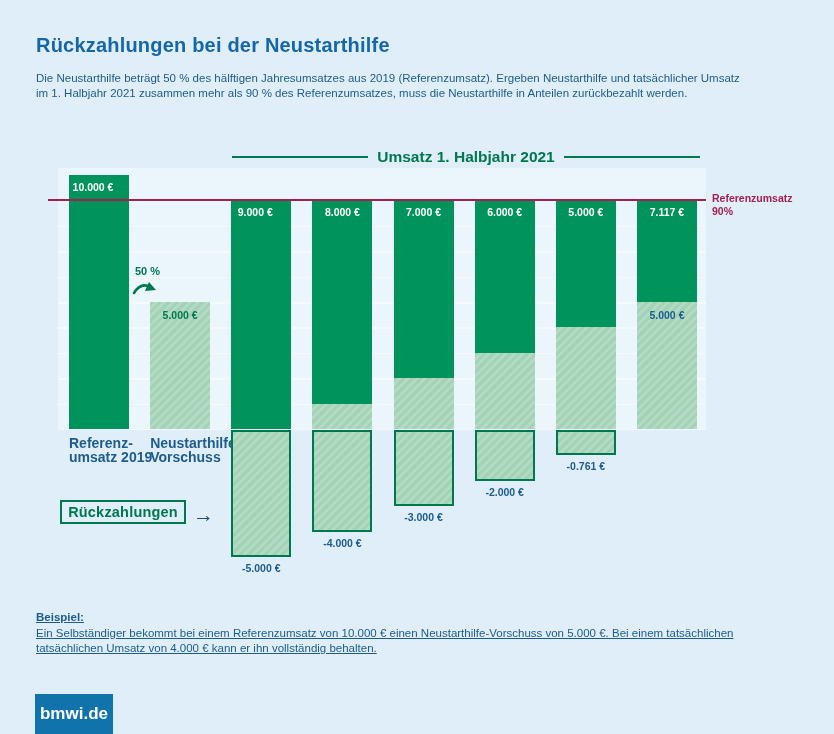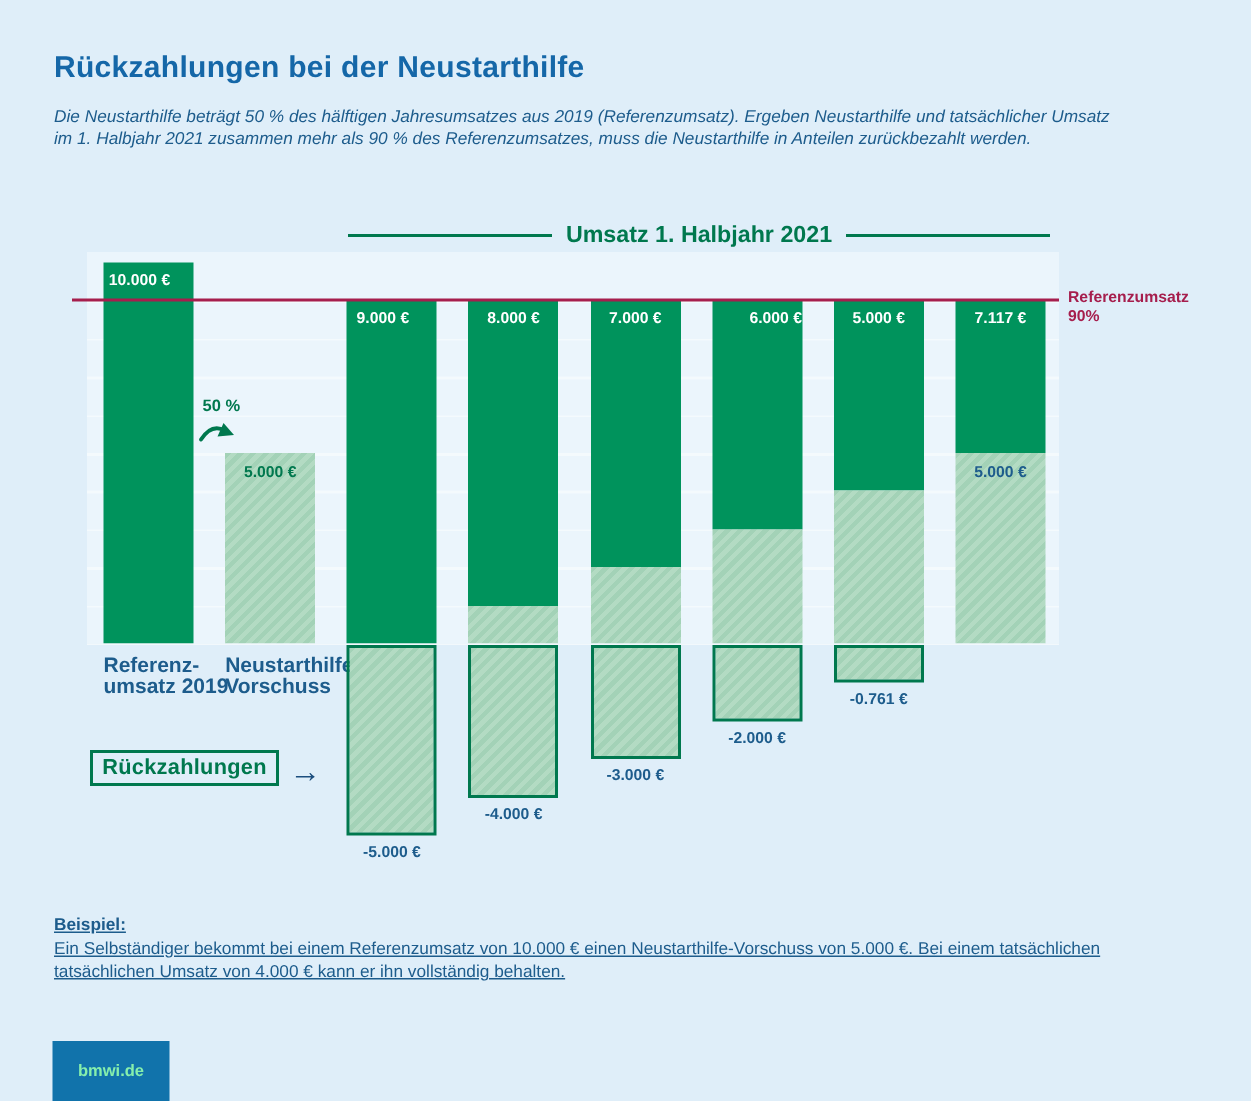--- a/index.html
+++ b/index.html
@@ -1,21 +1,21 @@
 <!DOCTYPE html>
 <html style="--page-bg: #dfeef9; --plot-bg: #ebf5fc; --dark-green: #00935c; --green: #00784e; --light-green: #a3d2b7; --light-green-stripe: #b3dbc3; --red: #a61e4d; --blue: #1d5c8c; --title-blue: #1567a8; --navy: #1c4e7e; --footer-bg: #1173ab; --grid: #f4fafd; --baseline: #f2f8fc;"><head>
 <meta charset="utf-8">
 <style>
   html,body{margin:0;padding:0;}
   body{width:834px;height:734px;background:var(--page-bg);font-family:"Liberation Sans",sans-serif;position:relative;overflow:hidden;}
   .abs{position:absolute;}
   .figure{position:absolute;inset:0;}
   .page-title{left:36px;top:34px;font-size:20px;font-weight:bold;color:var(--title-blue);letter-spacing:.2px;}
   .subtitle{left:36px;top:71px;font-size:11.5px;line-height:15px;color:var(--blue);}
-  .subtitle div{white-space:nowrap;font-style:italic;}
+  .subtitle div{white-space:nowrap;}
   .plot-bg{left:58px;top:168px;width:648px;height:261px;background:var(--plot-bg);}
   .grid{position:absolute;height:1.5px;background:var(--grid);}
   .chart-title-row{left:232px;top:149px;width:468px;height:16px;display:flex;align-items:center;gap:9px;}
   .chart-title-row .rule{flex:1;height:2px;background:var(--green);}
   .chart-title{font-size:15.5px;font-weight:bold;color:var(--green);white-space:nowrap;}
   .ref-line{left:48px;top:198.5px;width:658px;height:2.5px;background:var(--red);}
   .ref-label{left:712px;top:192px;font-size:10.5px;line-height:13px;color:var(--red);font-weight:bold;}
   .baseline{left:58px;top:428.5px;width:648px;height:1.5px;background:var(--baseline);}
   .seg{position:absolute;}
   .solid{background:var(--dark-green);}
@@ -27,21 +27,21 @@
   .barlabel.blue{color:var(--blue);}
   .neglabel{position:absolute;font-size:10.5px;font-weight:600;color:var(--blue);text-align:center;}
   .axislabel{position:absolute;font-size:14px;line-height:14px;color:var(--blue);white-space:pre-line;font-weight:bold;}
   .pct-note{left:135px;top:265px;font-size:11px;font-weight:bold;color:var(--green);}
   .pct-arrow{left:132px;top:280px;}
   .repay-btn{left:60px;top:500px;width:126px;height:24px;box-sizing:border-box;border:2px solid var(--green);display:flex;align-items:center;justify-content:center;font-size:14.5px;font-weight:bold;color:var(--green);background:transparent;letter-spacing:.2px;}
   .repay-arrow{left:193px;top:503px;font-size:21px;font-weight:bold;color:var(--navy);}
   .beispiel{left:36px;top:610px;font-size:11.5px;line-height:15.5px;color:var(--blue);text-decoration:underline;}
   .beispiel .hd{font-weight:bold;}
   .beispiel div{white-space:nowrap;}
-  .footer{left:35px;top:694px;width:78px;height:40px;background:var(--footer-bg);display:flex;align-items:center;justify-content:center;color:#86efac;font-weight:bold;font-size:11px;cursor:pointer;}
+  .footer{left:35px;top:694px;width:78px;height:40px;background:var(--footer-bg);display:flex;align-items:center;justify-content:center;color:#ffffff;font-weight:bold;font-size:17px;cursor:pointer;}
 </style>
 </head>
 <body>
 
 <div class="figure">
 
   <div class="abs page-title">Rückzahlungen bei der Neustarthilfe</div>
 
   <div class="abs subtitle">
     <div>Die Neustarthilfe beträgt 50 % des hälftigen Jahresumsatzes aus 2019 (Referenzumsatz). Ergeben Neustarthilfe und tatsächlicher Umsatz</div>
@@ -75,21 +75,21 @@
       <div class="barlabel white" style="left: 312.42px; top: 206.4px; width: 60px;">8.000 €</div>
       <div class="seg hatch" style="left: 312.42px; top: 403.6px; width: 60px; height: 25.4px;"></div>
       <div class="negbox" style="left: 312.42px; top: 430px; width: 60px; height: 101.6px;"></div>
       <div class="neglabel" style="left: 300.42px; top: 536.6px; width: 84px;">-4.000 €</div>
       <div class="seg solid" style="left: 393.56px; top: 200.4px; width: 60px; height: 177.8px;"></div>
       <div class="barlabel white" style="left: 393.56px; top: 206.4px; width: 60px;">7.000 €</div>
       <div class="seg hatch" style="left: 393.56px; top: 378.2px; width: 60px; height: 50.8px;"></div>
       <div class="negbox" style="left: 393.56px; top: 430px; width: 60px; height: 76.2px;"></div>
       <div class="neglabel" style="left: 381.56px; top: 511.2px; width: 84px;">-3.000 €</div>
       <div class="seg solid" style="left: 474.7px; top: 200.4px; width: 60px; height: 152.4px;"></div>
-      <div class="barlabel white" style="left: 474.7px; top: 206.4px; width: 60px; text-align: right;">6.000 €</div>
+      <div class="barlabel white" style="left: 474.7px; top: 206.4px; width: 60px;">6.000 €</div>
       <div class="seg hatch" style="left: 474.7px; top: 352.8px; width: 60px; height: 76.2px;"></div>
       <div class="negbox" style="left: 474.7px; top: 430px; width: 60px; height: 50.8px;"></div>
       <div class="neglabel" style="left: 462.7px; top: 485.8px; width: 84px;">-2.000 €</div>
       <div class="seg solid" style="left: 555.84px; top: 200.4px; width: 60px; height: 127px;"></div>
       <div class="barlabel white" style="left: 555.84px; top: 206.4px; width: 60px;">5.000 €</div>
       <div class="seg hatch" style="left: 555.84px; top: 327.4px; width: 60px; height: 101.6px;"></div>
       <div class="negbox" style="left: 555.84px; top: 430px; width: 60px; height: 25.4px;"></div>
       <div class="neglabel" style="left: 543.84px; top: 460.4px; width: 84px;">-0.761 €</div>
       <div class="seg solid" style="left: 636.98px; top: 200.4px; width: 60px; height: 101.6px;"></div>
       <div class="barlabel white" style="left: 636.98px; top: 206.4px; width: 60px;">7.117 €</div>

